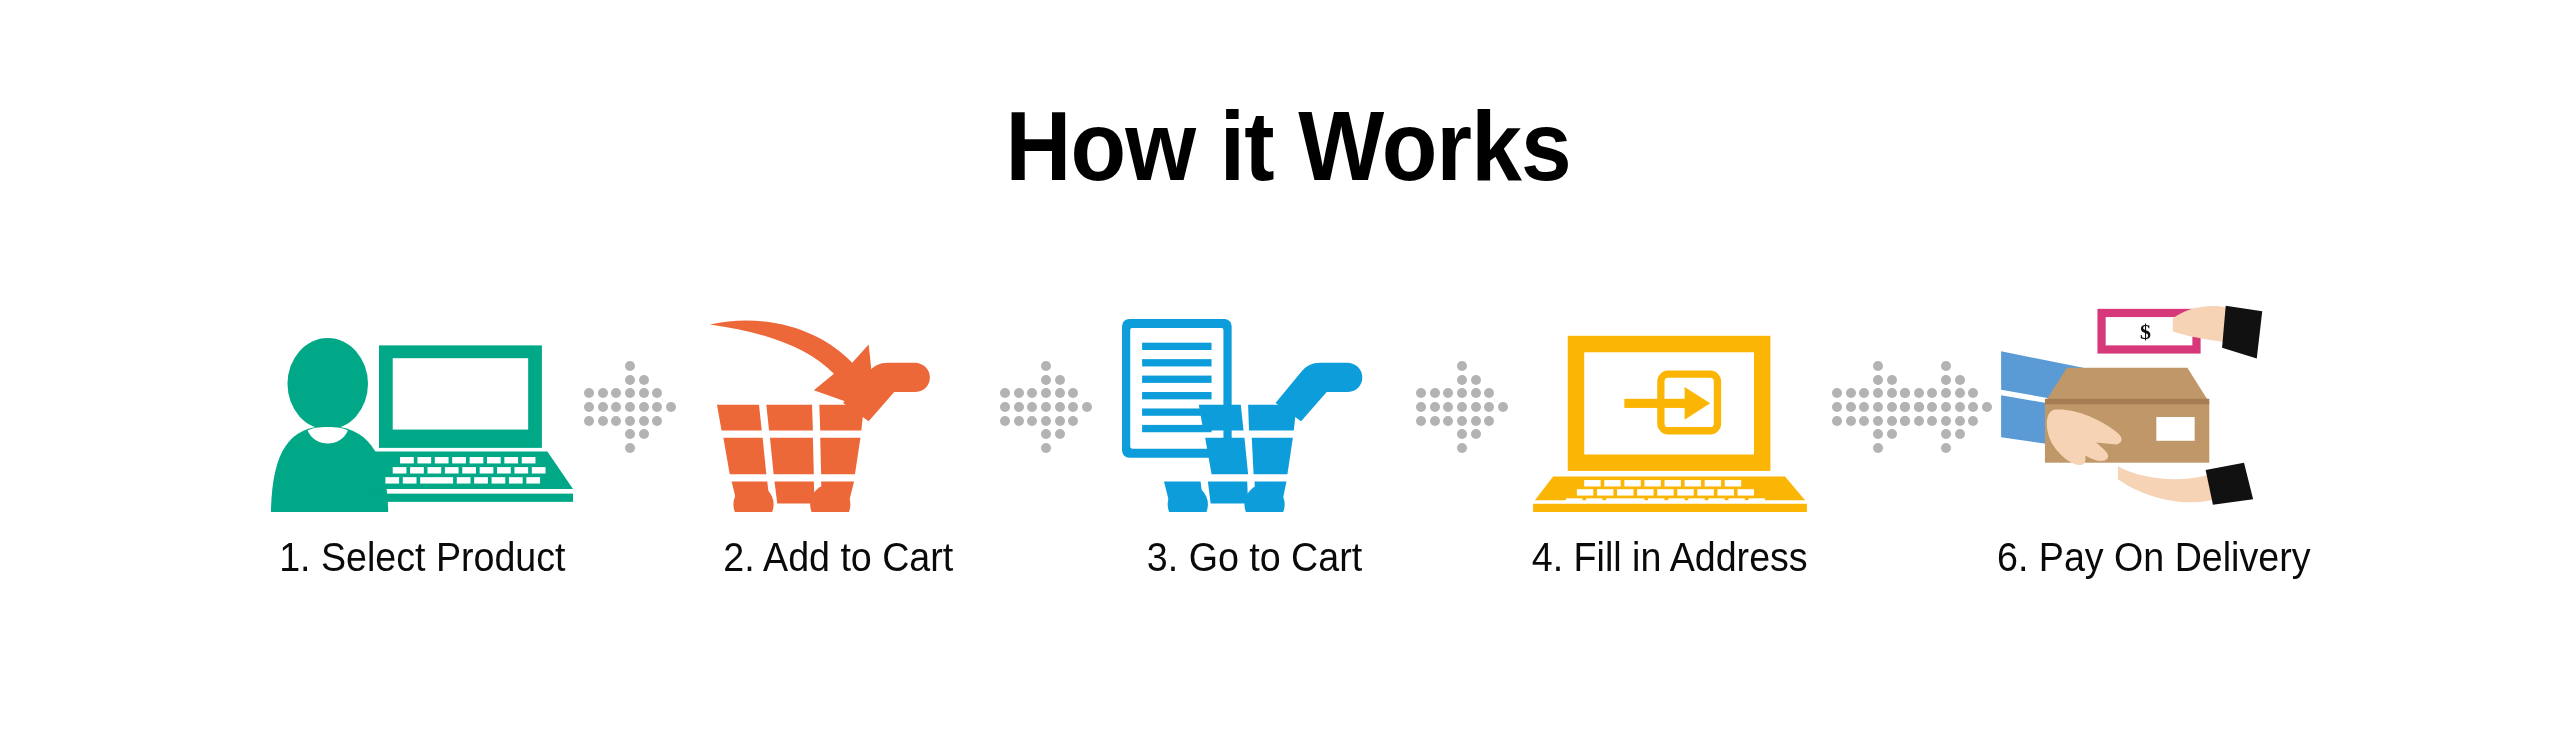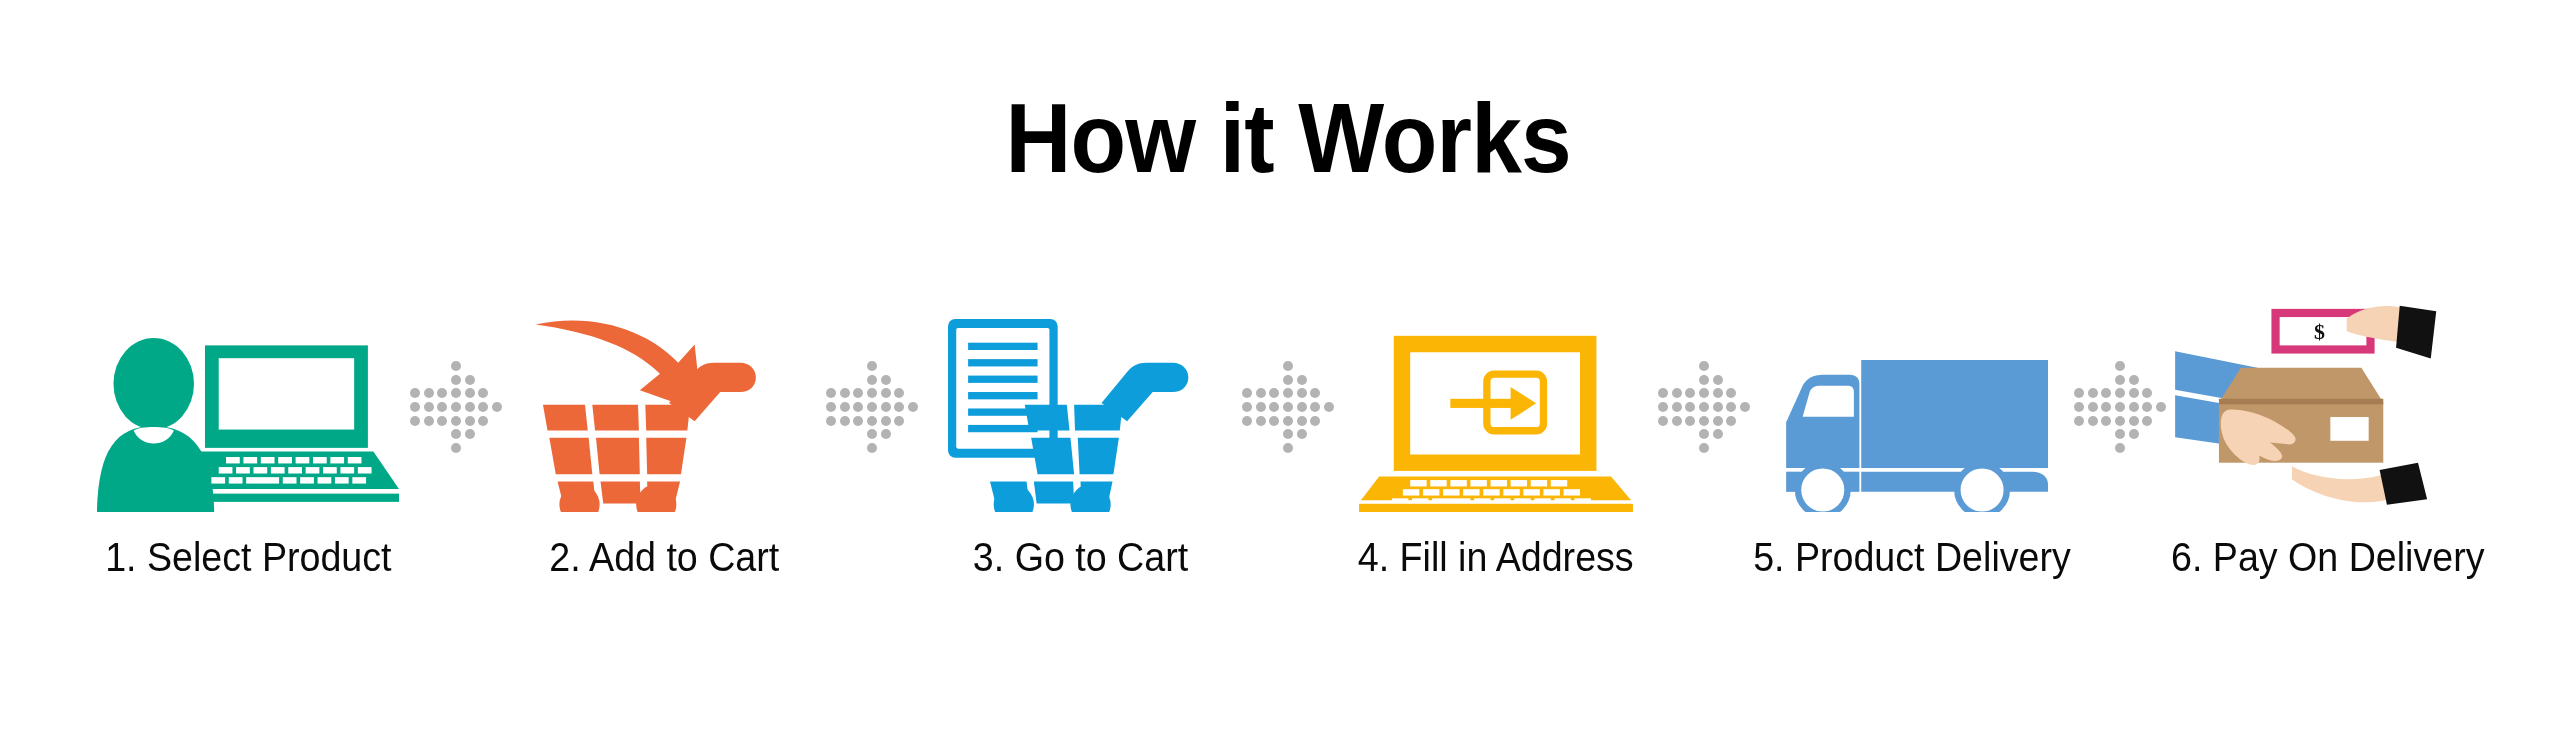--- a/index.html
+++ b/index.html
@@ -18,21 +18,21 @@
   #infographic {
     position: relative;
     width: 2576px;
     height: 745px;
     background: #ffffff;
   }
 
   
   .title-wrap {
     position: absolute;
-    top: 88px;
+    top: 96px;
     left: 0;
     width: 2576px;
     text-align: center;
   }
   .title {
     display: inline-block;
     font-family: "Liberation Sans Narrow", "Liberation Sans", sans-serif;
     font-weight: bold;
     font-size: 99px;
     line-height: 1;
@@ -496,39 +496,20 @@
           <span class="dot-cell"></span>
           <span class="dot-cell"></span>
           <span class="dot-cell"></span>
           <span class="dot-cell on"></span>
           <span class="dot-cell"></span>
           <span class="dot-cell"></span>
           <span class="dot-cell"></span>
         </div>
     </div>
 
-    <div class="step">
-      <div class="icon-box">
-        <svg class="icon-svg" width="293" height="174" viewBox="0 0 320 190">
-
-          <rect x="104" y="24" width="204" height="118" fill="#5b9bd5"></rect>
-
-          <path d="M22 92 L 40 52 C 44 44 52 40 62 40 L 92 40 C 98 40 102 44 102 50 L 102 142 L 22 142 Z" fill="#5b9bd5"></path>
-
-          <path d="M48 58 C 50 54 54 52 58 52 L 90 52 C 94 52 96 55 96 59 L 96 86 L 40 86 Z" fill="#ffffff"></path>
-
-          <path d="M104 146 L 290 146 C 302 146 308 152 308 160 L 308 168 L 104 168 Z" fill="#5b9bd5"></path>
-          <rect x="22" y="146" width="80" height="22" fill="#5b9bd5"></rect>
-
-          <circle cx="62" cy="166" r="27" fill="#ffffff" stroke="#5b9bd5" stroke-width="7"></circle>
-          <circle cx="236" cy="166" r="27" fill="#ffffff" stroke="#5b9bd5" stroke-width="7"></circle>
-        </svg>
-      </div>
-      <div class="step-label">5. Product Delivery</div>
-    </div>
 
     <div class="sep">
       <div class="dot-arrow">
           <span class="dot-cell"></span>
           <span class="dot-cell"></span>
           <span class="dot-cell"></span>
           <span class="dot-cell on"></span>
           <span class="dot-cell"></span>
           <span class="dot-cell"></span>
           <span class="dot-cell"></span>

